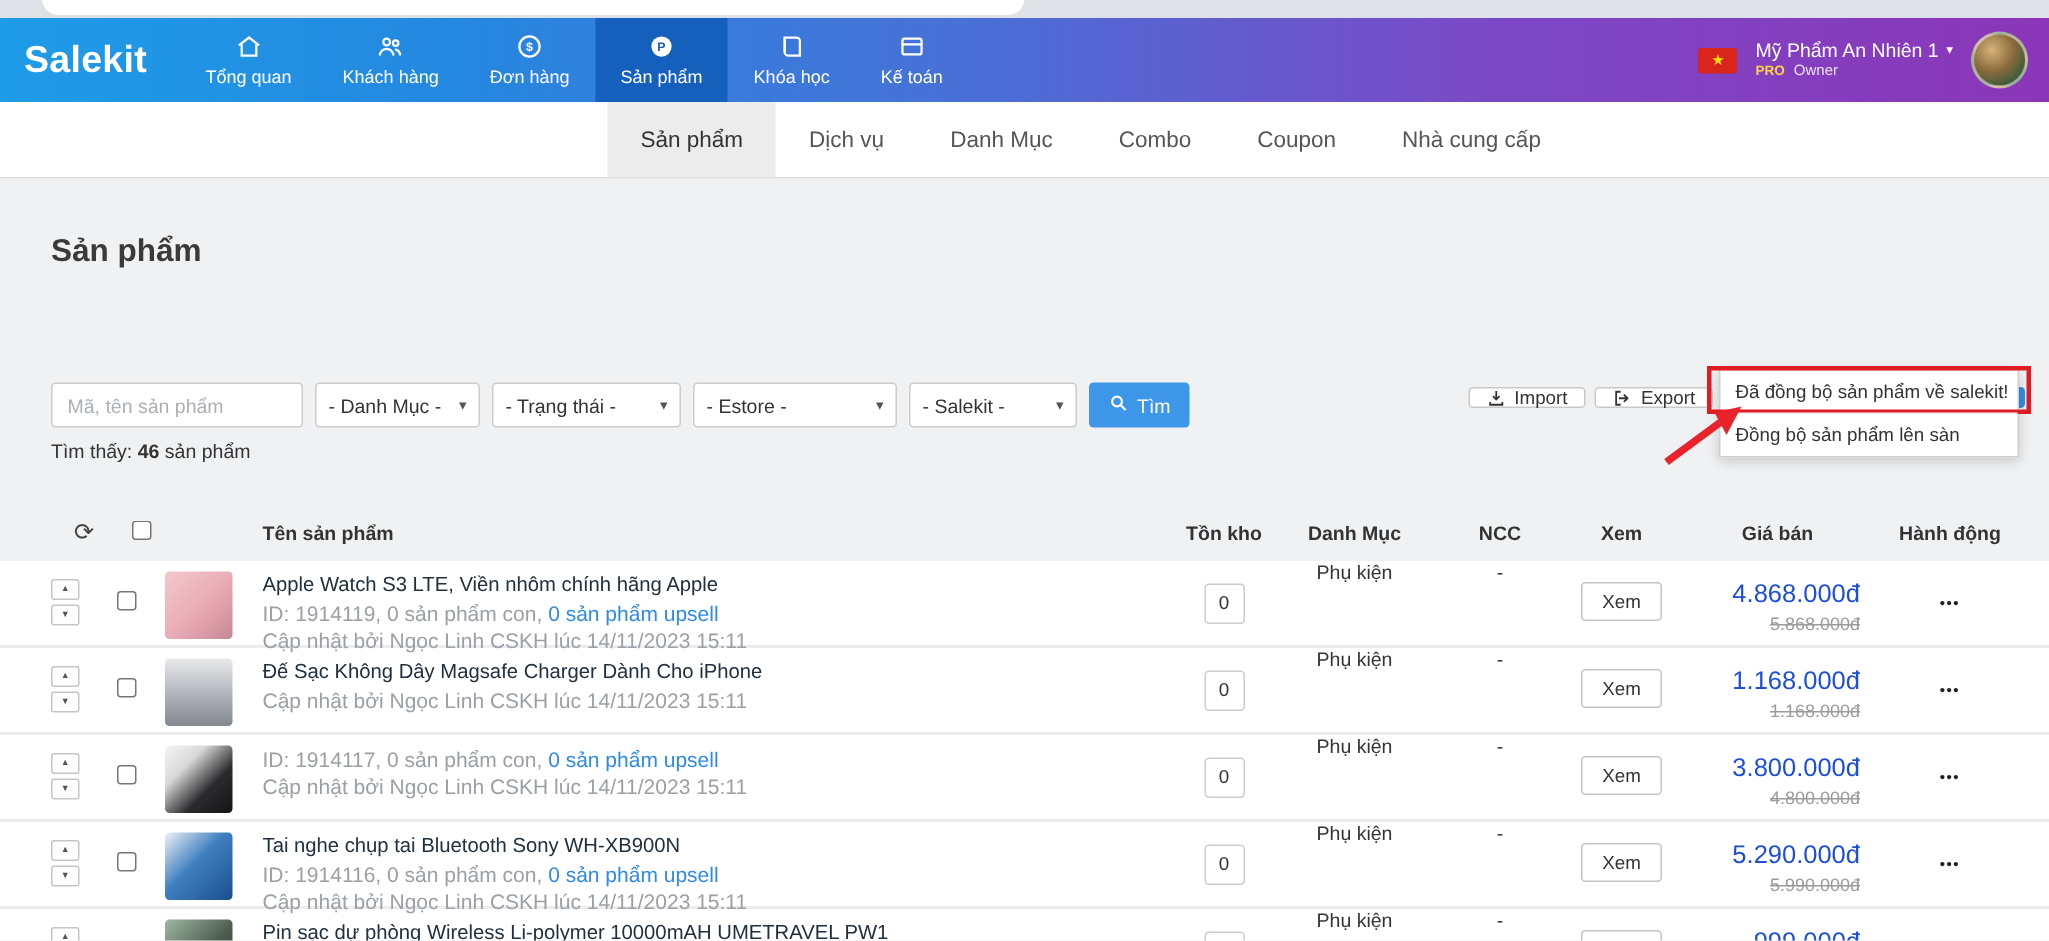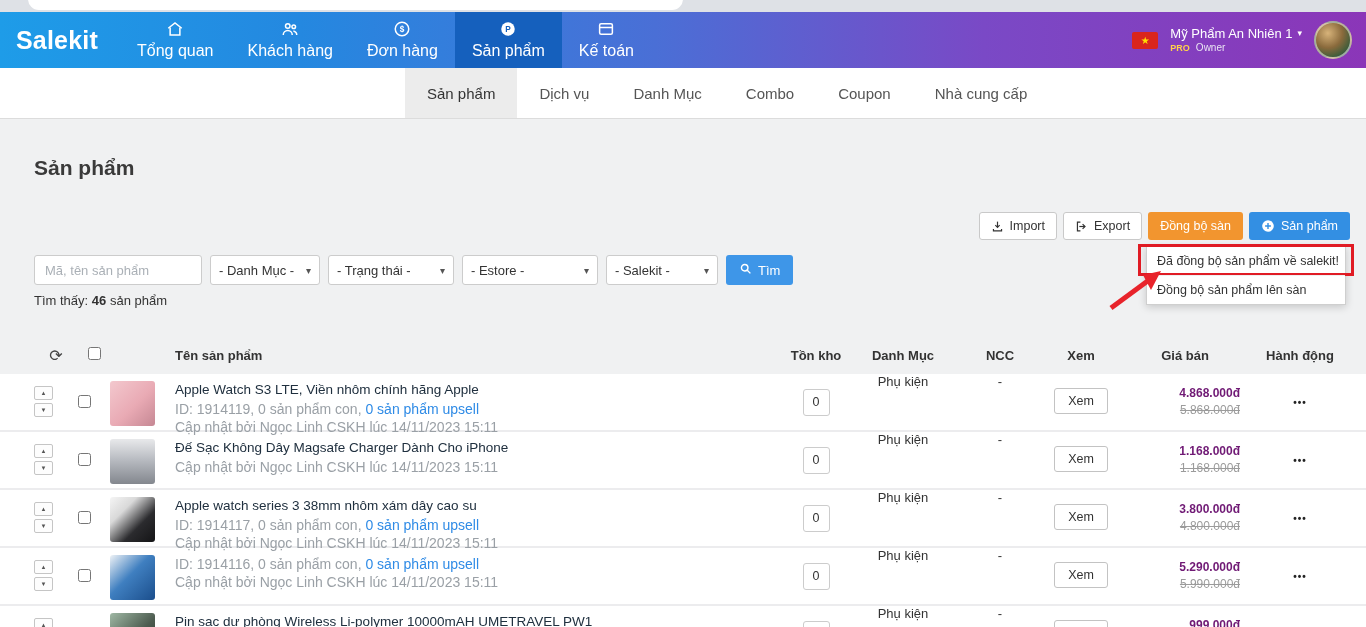--- a/index.html
+++ b/index.html
@@ -14,21 +14,21 @@
   .header { position: absolute; top: 12px; left: 0; width: 1366px; height: 56px;
     background: linear-gradient(90deg,#1e9ce8 0%,#2488e0 22%,#4a6fd6 48%,#7a49c6 72%,#8b36b8 100%);
     display: flex; align-items: stretch; color: #fff; }
   .logo { width: 120px; display: flex; align-items: center; padding-left: 16px;
     font-size: 25px; font-weight: bold; letter-spacing: .2px; }
   .nav { display: flex; align-items: stretch; }
   .nav-item { display: flex; flex-direction: column; align-items: center; justify-content: center;
     gap: 4px; padding: 0 17px; cursor: pointer; }
   .nav-item.active { background: #1560bd; }
   .nav-item svg { width: 18px; height: 18px; display: block; }
-  .nav-label { font-size: 16px; white-space: nowrap; }
+  .nav-label { font-size: 12px; white-space: nowrap; }
   .header-right { margin-left: auto; display: flex; align-items: center; gap: 12px; padding-right: 14px; }
   .flag { width: 26px; height: 17px; background: #da251d; border-radius: 2px; display: flex;
     align-items: center; justify-content: center; color: #ffde00; font-size: 10px; }
   .account { display: flex; flex-direction: column; align-items: flex-start; line-height: 1.25; }
   .acct-top { font-size: 13px; display: flex; align-items: center; gap: 5px; cursor: pointer; }
   .caret { font-size: 9px; }
   .acct-sub { font-size: 9px; display: flex; gap: 6px; align-items: baseline; }
   .plan { color: #ffd24a; font-weight: bold; }
   .role { color: #e9e3f2; font-size: 10px; }
   .avatar { width: 38px; height: 38px; border-radius: 50%;
@@ -39,22 +39,22 @@
   .subnav { position: absolute; top: 68px; left: 0; width: 1366px; height: 51px; background: #fff;
     border-bottom: 1px solid #dcdcdc; display: flex; align-items: stretch; padding-left: 405px; }
   .subnav-item { display: flex; align-items: center; padding: 0 22px; font-size: 15px; color: #555; cursor: pointer; }
   .subnav-item.active { background: #ececec; color: #333; }
 
   
   .page-title { position: absolute; left: 34px; top: 156px; font-size: 21px; font-weight: 600; color: #3a3a3a; }
 
   
   .toolbar { position: absolute; top: 212px; right: 16px; display: flex; gap: 6px; }
-  .btn { height: 28px; display: inline-flex; align-items: center; gap: 6px; border-radius: 3px;
-    font-size: 12.5px; padding: 0 11px; cursor: pointer; border: 1px solid transparent; font-family: inherit; }
+  .btn { height: 14px; display: inline-flex; align-items: center; gap: 6px; border-radius: 3px;
+    font-size: 12.5px; padding: 0 11px; cursor: pointer; border: 1px solid transparent; font-family: inherit; margin-top: 46px; }
   .btn-white { background: #fff; border-color: #c9c9c9; color: #333; }
   .btn-orange { background: #f2952f; color: #fff; }
   .btn-blue { background: #338fe3; color: #fff; }
   .btn svg { display: block; }
 
   
   .dropdown { position: absolute; top: 246px; right: 20px; width: 200px; background: #fff;
     border: 1px solid #cfcfcf; box-shadow: 0 2px 8px rgba(0,0,0,.18); z-index: 30; }
   .dd-item { position: relative; font-size: 12.5px; color: #333; padding: 7px 10px; cursor: pointer; white-space: nowrap; }
   .dd-item + .dd-item { border-top: 1px solid #f0f0f0; }
@@ -99,21 +99,21 @@
   .pmeta { font-size: 14px; color: #9aa0a6; margin-bottom: 2px; white-space: nowrap; }
   .plink { color: #2f8be6; cursor: pointer; }
   .c-stock { padding-top: 15px; display: flex; justify-content: center; }
   .stockbox { width: 27px; height: 27px; border: 1px solid #ccc; border-radius: 3px; background: #fff;
     font-size: 12.5px; color: #333; text-align: center; line-height: 25px; }
   .c-cat, .c-ncc { text-align: center; font-size: 13px; color: #333; }
   .c-view { padding-top: 14px; text-align: center; }
   .viewbtn { border: 1px solid #c3c3c3; background: #fff; border-radius: 3px; padding: 5px 13px;
     font-size: 12.5px; color: #333; cursor: pointer; font-family: inherit; }
   .c-price { padding-top: 12px; text-align: right; padding-right: 10px; }
-  .price { font-size: 12px; font-weight: 700; color: #701a75; }
+  .price { font-size: 17px; font-weight: 400; color: #1d4ed8; }
   .oldprice { font-size: 12px; color: #9b9b9b; text-decoration: line-through; margin-top: 3px; }
   .c-act { padding-top: 18px; text-align: center; }
   .dots { font-size: 10px; font-weight: bold; color: #222; letter-spacing: 1px; cursor: pointer;
     background: none; border: none; }
 </style>
 </head>
 <body>
 
 <div class="topstrip">
   <div class="omnibox"></div>
@@ -158,20 +158,29 @@
     <div class="nav-item active">
       <span>
         <svg viewBox="0 0 24 24" width="18" height="18">
             <circle cx="12" cy="12" r="9" fill="#fff"></circle>
             <text x="12" y="16" text-anchor="middle" font-size="11" font-weight="bold" fill="#1560bd">P</text>
           </svg>
       </span>
       <span class="nav-label">Sản phẩm</span>
     </div>
 
+    <div class="nav-item">
+      <span>
+        <svg viewBox="0 0 24 24" width="18" height="18" fill="none" stroke="#fff" stroke-width="2">
+            <path d="M5.5 4H16a3 3 0 0 1 3 3v13H8.5a3 3 0 0 1-3-3z"></path>
+            <path d="M5.5 17V4"></path>
+          </svg>
+      </span>
+      <span class="nav-label">Khóa học</span>
+    </div>
 
     <div class="nav-item">
       <span>
         <svg viewBox="0 0 24 24" width="18" height="18" fill="none" stroke="#fff" stroke-width="2">
             <rect x="3.5" y="5" width="17" height="14" rx="2"></rect>
             <path d="M3.5 10h17"></path>
           </svg>
       </span>
       <span class="nav-label">Kế toán</span>
     </div>
@@ -380,21 +389,20 @@
           </button>
       <button class="sortbtn">
             <span>▼</span>
           </button>
     </div>
     <div class="c-check"><input type="checkbox" style=""></div>
     <div class="c-thumb">
           <div class="thumb" style="background: linear-gradient(135deg, rgb(245, 245, 245) 0%, rgb(217, 217, 217) 30%, rgb(43, 43, 46) 65%, rgb(20, 20, 22) 100%);"></div>
         </div>
     <div class="c-name">
-      <div class="pname">Apple watch series 3 38mm nhôm xám dây cao su</div>
       <div class="pmeta">
         <span>ID: 1914117, 0 sản phẩm con,</span>
         <span class="plink">0 sản phẩm upsell</span>
       </div>
       <div class="pmeta">Cập nhật bởi Ngọc Linh CSKH lúc 14/11/2023 15:11</div>
     </div>
     <div class="c-stock">
           <div class="stockbox">0</div>
         </div>
     <div class="c-cat">Phụ kiện</div>
@@ -414,20 +422,21 @@
           </button>
       <button class="sortbtn">
             <span>▼</span>
           </button>
     </div>
     <div class="c-check"><input type="checkbox" style=""></div>
     <div class="c-thumb">
           <div class="thumb" style="background: linear-gradient(135deg, rgb(238, 242, 246) 0%, rgb(63, 127, 192) 45%, rgb(27, 78, 140) 100%);"></div>
         </div>
     <div class="c-name">
+      <div class="pname">Tai nghe chụp tai Bluetooth Sony WH-XB900N</div>
       <div class="pmeta">
         <span>ID: 1914116, 0 sản phẩm con,</span>
         <span class="plink">0 sản phẩm upsell</span>
       </div>
       <div class="pmeta">Cập nhật bởi Ngọc Linh CSKH lúc 14/11/2023 15:11</div>
     </div>
     <div class="c-stock">
           <div class="stockbox">0</div>
         </div>
     <div class="c-cat">Phụ kiện</div>

